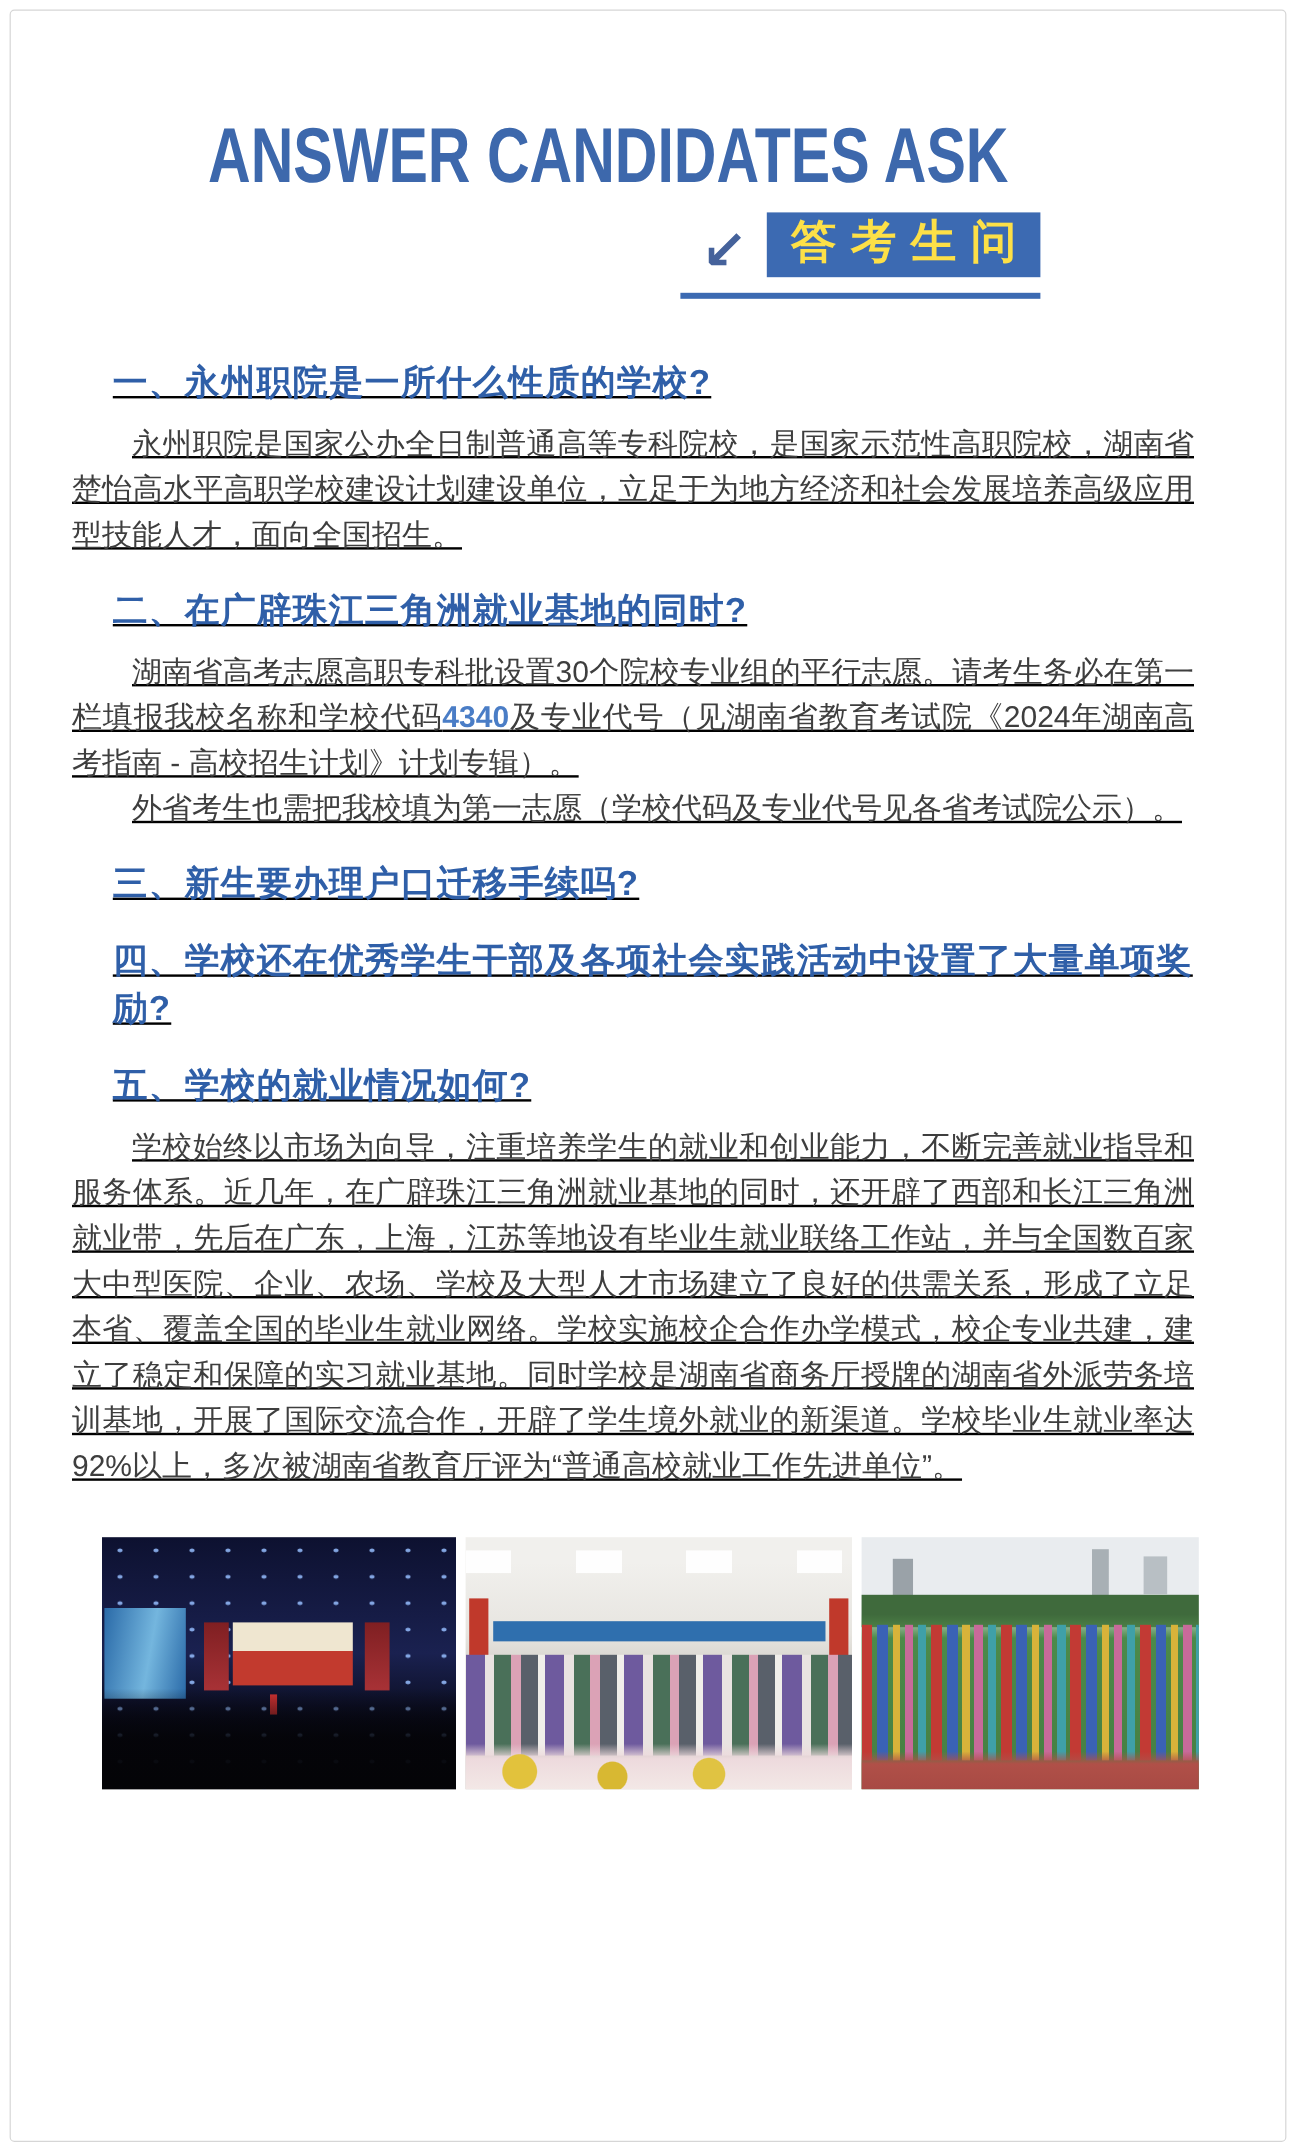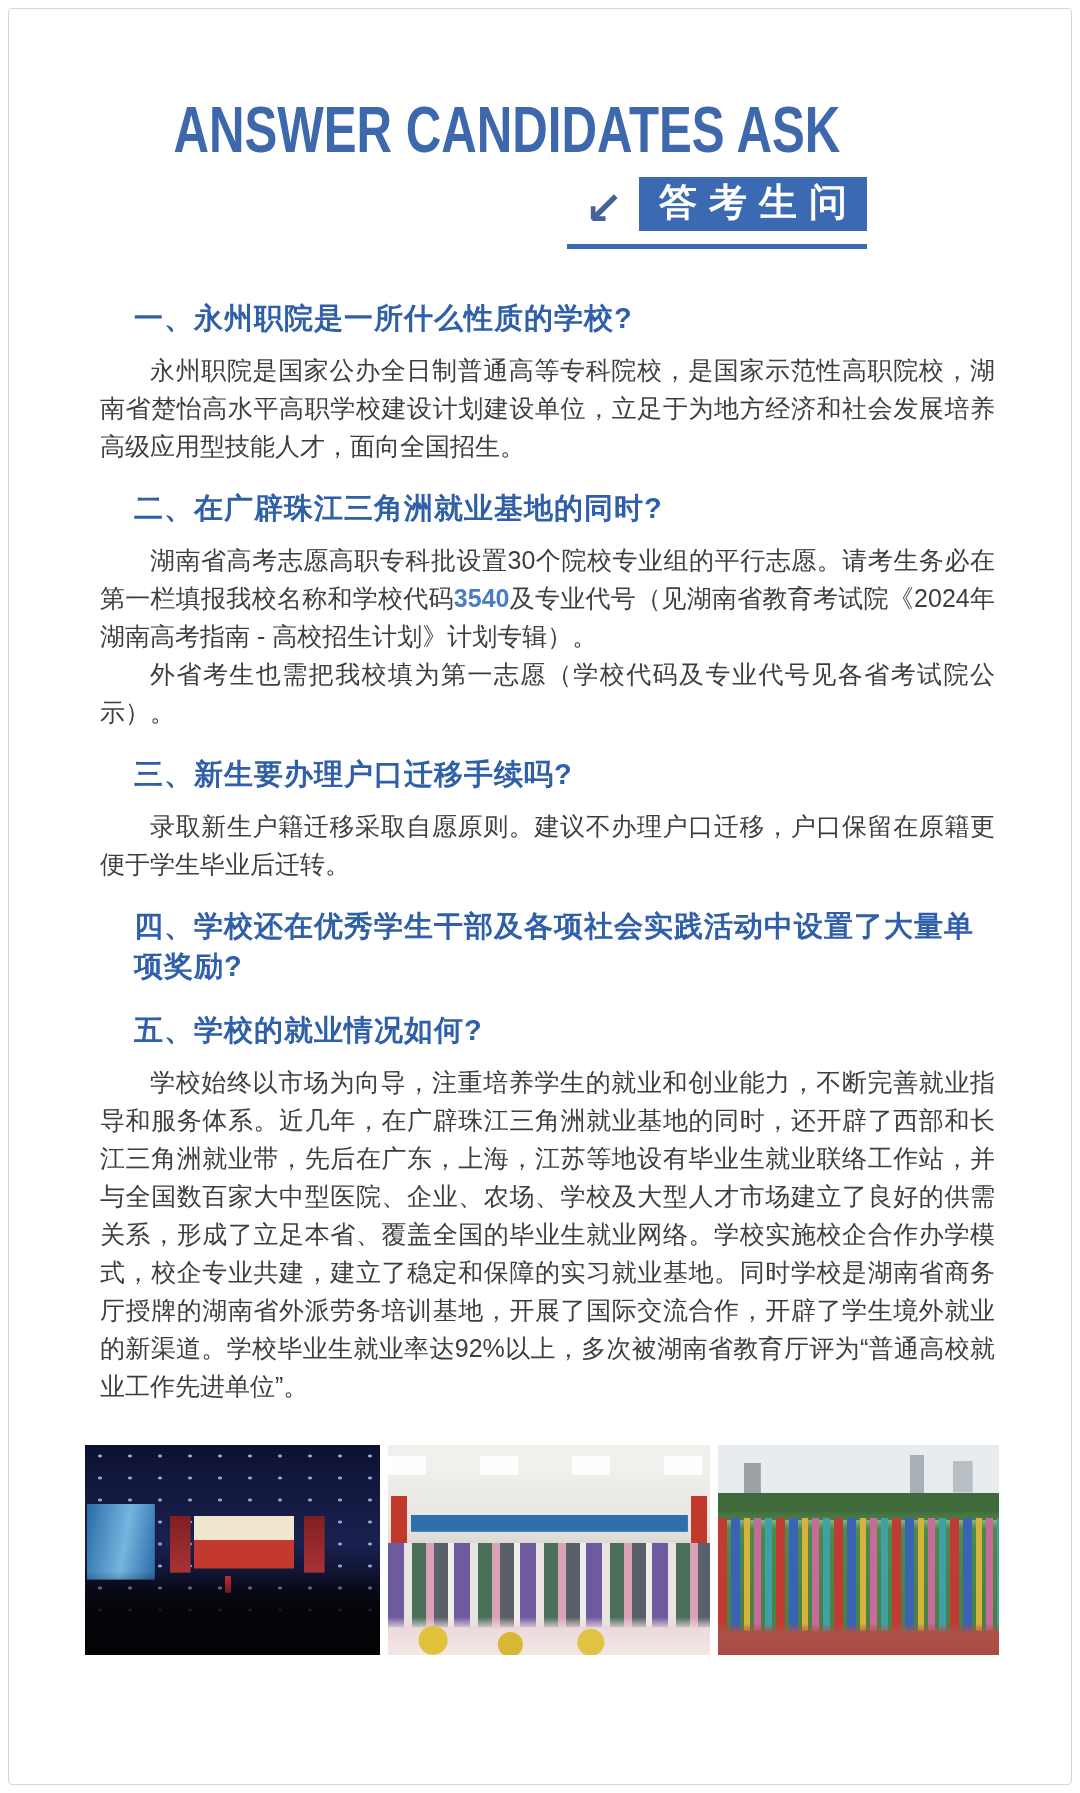--- a/index.html
+++ b/index.html
@@ -12,27 +12,27 @@
   .header{ padding:98px 213px 0 0; text-align:center; }
   .title-en{
     display:inline-block;
     font-size:60px; line-height:1.05; font-weight:bold;
     color:#3d68ac; letter-spacing:0px; white-space:nowrap;
     transform:scaleX(0.82) scaleY(1.08); transform-origin:100% 50%;
   }
   .title-row{ margin-top:16px; display:flex; justify-content:flex-end; align-items:center; gap:16px; }
   .arrow{ color:#45629b; font-size:46px; font-weight:bold; line-height:1; transform:translateY(4px); }
   .title-box{
-    background:#3c6ab2; color:#ffffff; font-weight:bold;
+    background:#3c6ab2; color:#fde047; font-weight:bold;
     font-size:38px; line-height:1; padding:6px 8px 10px 20px; letter-spacing:12px;
   }
   .underline{ width:300px; height:5px; background:#3c6ab2; margin:13px 0 0 auto; }
 
   
-  .content{ padding:26px 85px 0 100px; }
+  .content{ padding:26px 85px 0 60px;text-decoration:underline; }
   .q{
     font-size:29px; font-weight:bold; color:#2f5fa8;
     margin:24px 0 12px 34px; letter-spacing:1px;
   }
   .content p{
     font-size:25px; line-height:38px; color:#3e3e3e;
     text-align:justify; text-indent:2em; margin:0;
   }
   .code{ color:#4a7dc6; font-weight:bold; }
 
@@ -96,27 +96,26 @@
 
   <div class="content">
 
     <div>
       <div class="q">一、永州职院是一所什么性质的学校?</div>
       <p>永州职院是国家公办全日制普通高等专科院校，是国家示范性高职院校，湖南省楚怡高水平高职学校建设计划建设单位，立足于为地方经济和社会发展培养高级应用型技能人才，面向全国招生。</p>
     </div>
 
     <div>
       <div class="q">二、在广辟珠江三角洲就业基地的同时?</div>
-      <p><span>湖南省高考志愿高职专科批设置30个院校专业组的平行志愿。请考生务必在第一栏填报我校名称和学校代码</span><span class="code">3540</span><span>及专业代号（见湖南省教育考试院《2024年湖南高考指南 - 高校招生计划》计划专辑）。</span></p>
+      <p><span>湖南省高考志愿高职专科批设置30个院校专业组的平行志愿。请考生务必在第一栏填报我校名称和学校代码</span><span class="code">4340</span><span>及专业代号（见湖南省教育考试院《2024年湖南高考指南 - 高校招生计划》计划专辑）。</span></p>
       <p>外省考生也需把我校填为第一志愿（学校代码及专业代号见各省考试院公示）。</p>
     </div>
 
     <div>
       <div class="q">三、新生要办理户口迁移手续吗?</div>
-      <p>录取新生户籍迁移采取自愿原则。建议不办理户口迁移，户口保留在原籍更便于学生毕业后迁转。</p>
     </div>
 
     <div>
       <div class="q">四、学校还在优秀学生干部及各项社会实践活动中设置了大量单项奖励?</div>
     </div>
 
     <div>
       <div class="q">五、学校的就业情况如何?</div>
       <p>学校始终以市场为向导，注重培养学生的就业和创业能力，不断完善就业指导和服务体系。近几年，在广辟珠江三角洲就业基地的同时，还开辟了西部和长江三角洲就业带，先后在广东，上海，江苏等地设有毕业生就业联络工作站，并与全国数百家大中型医院、企业、农场、学校及大型人才市场建立了良好的供需关系，形成了立足本省、覆盖全国的毕业生就业网络。学校实施校企合作办学模式，校企专业共建，建立了稳定和保障的实习就业基地。同时学校是湖南省商务厅授牌的湖南省外派劳务培训基地，开展了国际交流合作，开辟了学生境外就业的新渠道。学校毕业生就业率达92%以上，多次被湖南省教育厅评为“普通高校就业工作先进单位”。</p>
     </div>

